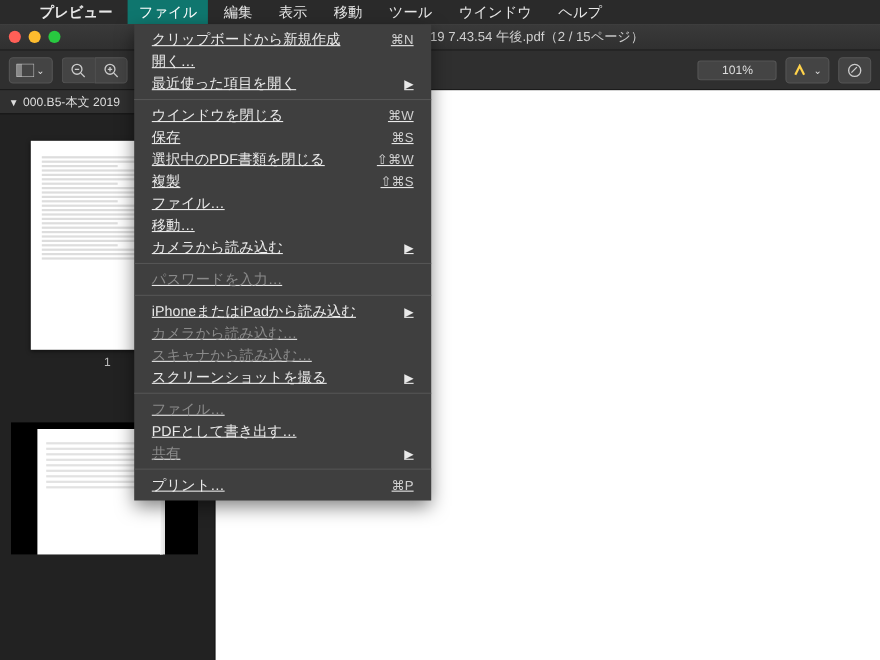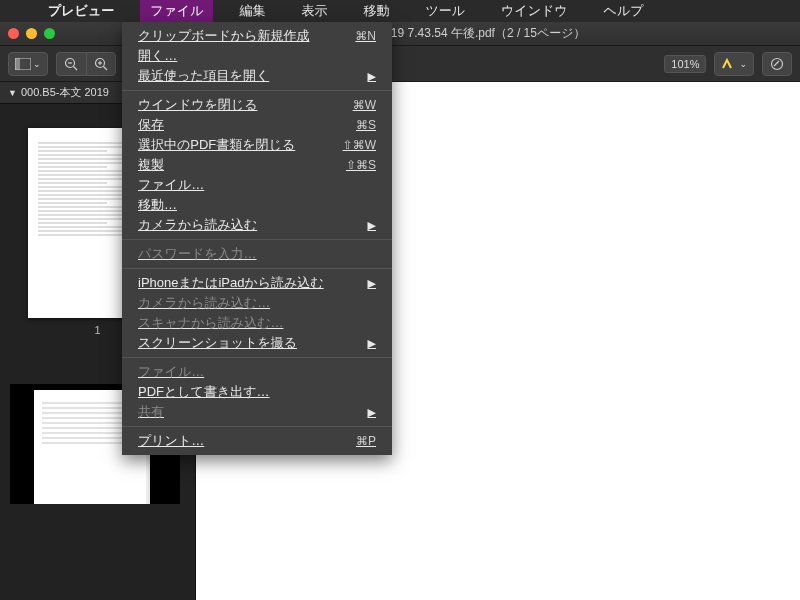--- a/index.html
+++ b/index.html
@@ -1,38 +1,38 @@
 <!DOCTYPE html>
 <html><head>
 <meta charset="utf-8">
 <style>
 * { margin: 0; padding: 0; box-sizing: border-box; font-family: -apple-system, "Hiragino Sans", sans-serif; }
 body { background: #fff; width: 800px; height: 600px; overflow: hidden; position: relative; }
 
-.menubar { height: 22px; background: #2a2a2a; display: flex; align-items: center; color: #e8e8e8; font-size: 13px; padding-left: 12px; gap: 16px; }
+.menubar { height: 22px; background: #2a2a2a; display: flex; align-items: center; color: #e8e8e8; font-size: 13px; padding-left: 12px; gap: 4px; }
 .menubar .apple { font-size: 14px; margin-right: 10px; }
 .menubar .app-name { font-weight: 600; padding: 0 10px; }
 .menubar .menu-item { padding: 0 10px; height: 22px; display: flex; align-items: center; cursor: default; }
-.menubar .menu-item.active { background: #701a75; color: #fff; }
+.menubar .menu-item.active { background: #0f766e; color: #fff; }
 
 .window { position: absolute; top: 22px; left: 0; width: 800px; height: 578px; background: #2c2c2c; }
 
 .titlebar { height: 24px; background: linear-gradient(#3a3a3a,#303030); display: flex; align-items: center; padding: 0 8px; color: #d9d9d9; font-size: 12px; border-bottom: 1px solid #1a1a1a; }
 .traffic { display: flex; gap: 7px; margin-right: 12px; }
 .traffic span { width: 11px; height: 11px; border-radius: 50%; display: inline-block; }
 .tl-close { background: #ff5f57; } .tl-min { background: #febc2e; } .tl-max { background: #28c840; }
 .win-title { flex: 1; text-align: center; font-size: 12px; color: #cfcfcf; overflow: hidden; white-space: nowrap; }
 
 .toolbar { height: 36px; background: #2f2f2f; border-bottom: 1px solid #1a1a1a; display: flex; align-items: center; padding: 0 8px; gap: 8px; }
 .tool-btn { height: 24px; min-width: 30px; background: #444; border: 1px solid #555; border-radius: 4px; display: flex; align-items: center; justify-content: center; color: #ddd; font-size: 13px; padding: 0 6px; }
 .tool-group { display: flex; }
 .tool-group .tool-btn:first-child { border-radius: 4px 0 0 4px; border-right: none; }
 .tool-group .tool-btn:last-child { border-radius: 0 4px 4px 0; }
 .toolbar .spacer { flex: 1; }
-.zoom-badge { background: #444; border: 1px solid #555; border-radius: 3px; color: #ddd; font-size: 11px; padding: 2px 6px; }
+.zoom-badge { background: #444; border: 1px solid #555; border-radius: 3px; color: #ddd; font-size: 11px; padding: 2px 21px; }
 
 .content { display: flex; height: calc(100% - 60px); }
 .sidebar { width: 196px; background: #222; border-right: 1px solid #111; color: #ccc; font-size: 11px; }
 .sidebar-tab { background: #303030; padding: 3px 8px; font-size: 11px; color: #ddd; border-bottom: 1px solid #111; display: flex; align-items: center; gap: 4px; }
 .sidebar-tab .disclosure { font-size: 9px; }
 .thumb-wrap { padding: 24px 28px 8px; }
 .thumb { width: 135px; height: 190px; background: #fff; box-shadow: 0 1px 4px rgba(0,0,0,.6); display:flex; flex-direction: column; padding: 14px 10px; gap: 2px;}
 .thumb .ln { height: 2px; background: #ddd; }
 .thumb .ln.short { width: 60%; }
 .page-num { text-align: center; color: #bbb; font-size: 11px; margin-top: 6px; }

